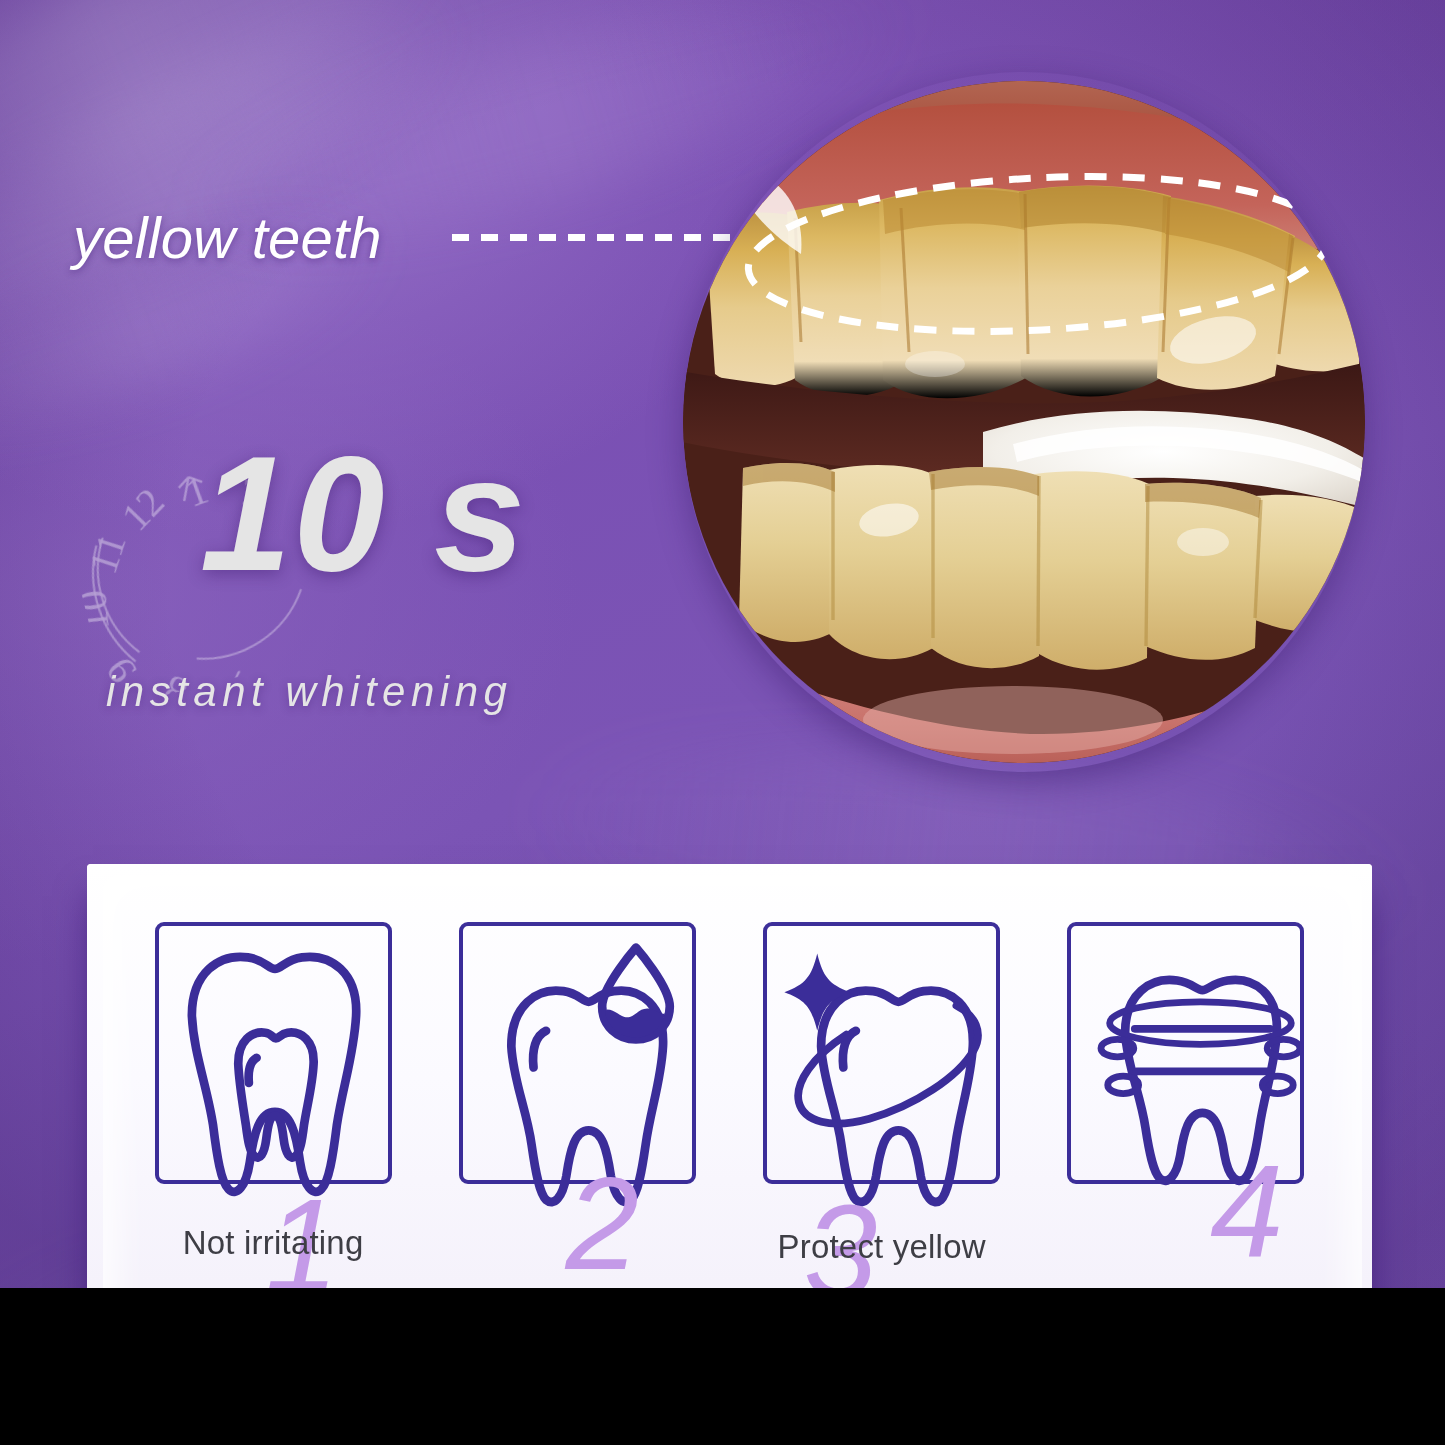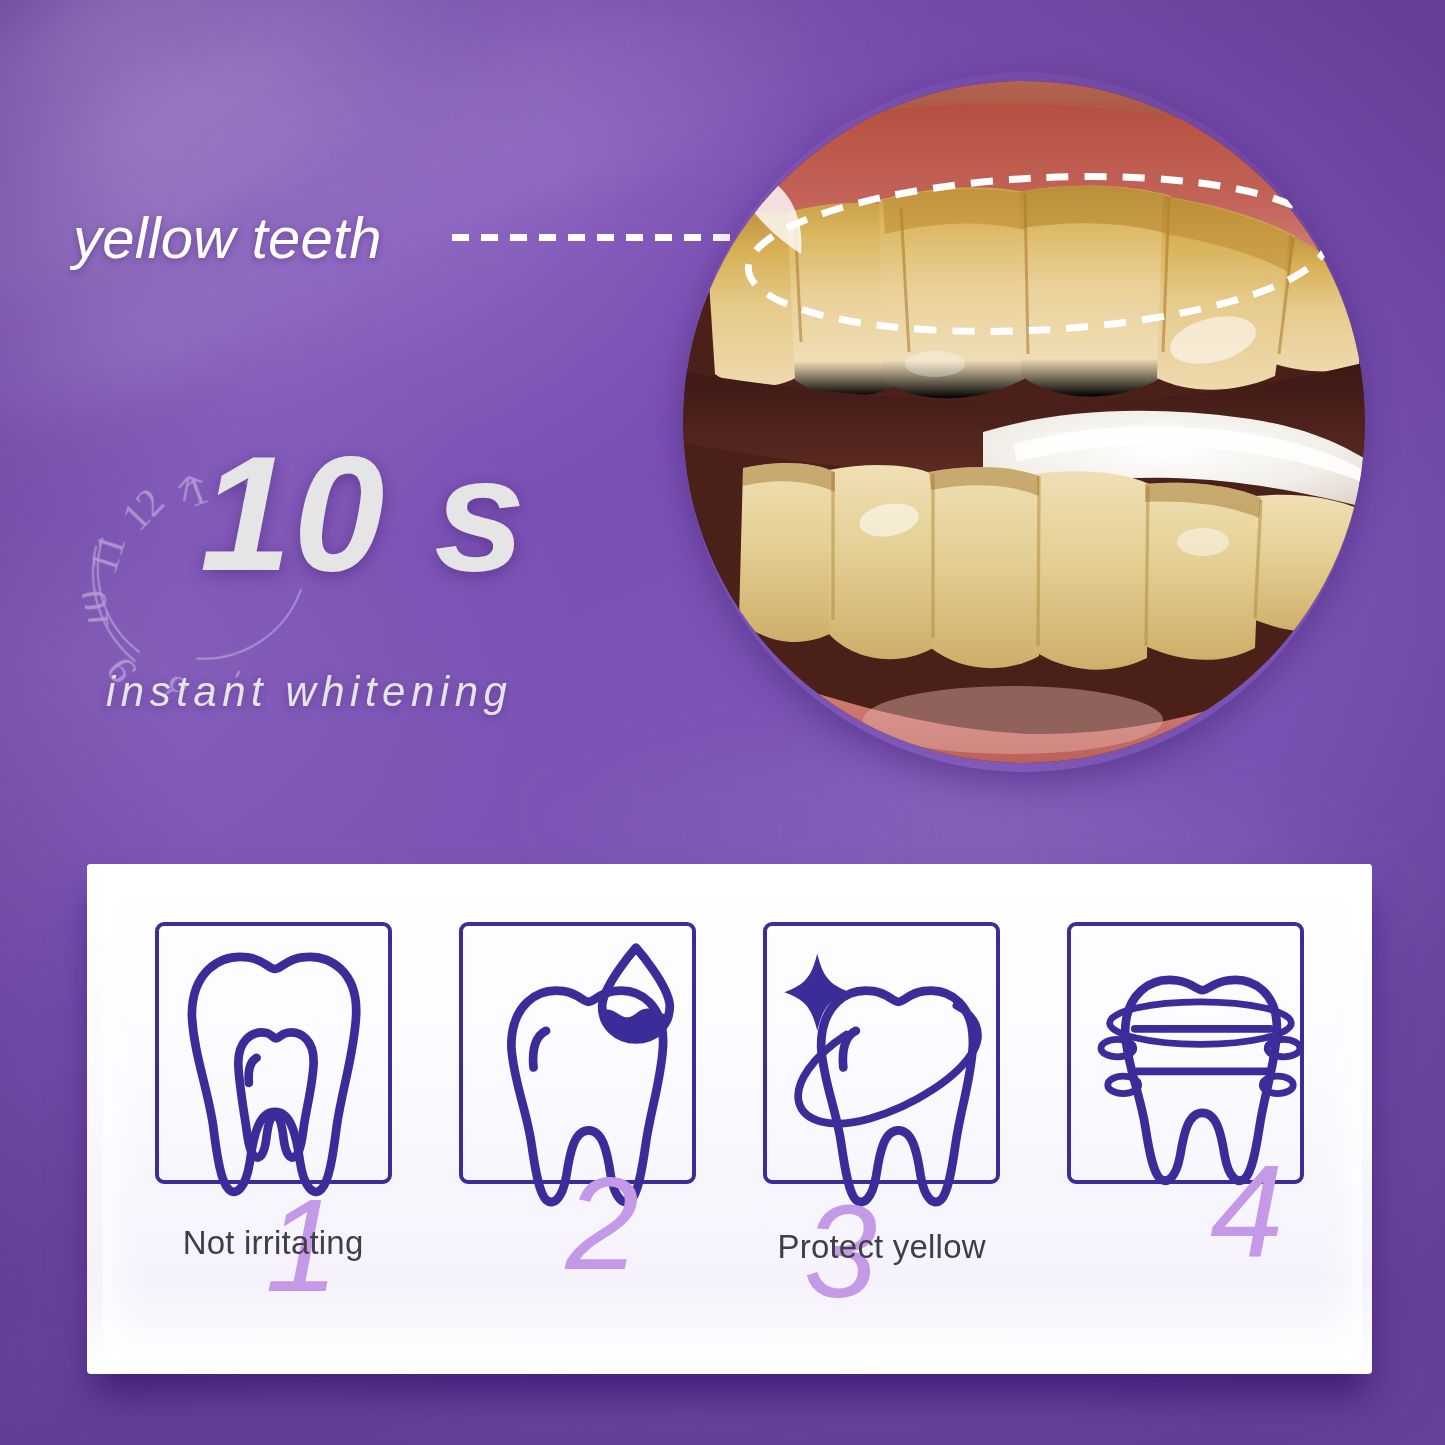--- a/index.html
+++ b/index.html
@@ -6,21 +6,21 @@
   html,body { width:1445px; height:1445px; }
   body {
     font-family:"Liberation Sans", sans-serif;
     background:#000;
     overflow:hidden;
   }
 
   
   #poster {
     position:relative;
-    width:1445px; height:1445px;
+    width:1445px; height:1288px;
     overflow:hidden;
     background:#7349b4;
   }
 
   
   .bg-base {
     position:absolute; inset:0;
     background:
       radial-gradient(ellipse 900px 700px at 18% 8%,  rgba(152,116,201,0.95) 0%, rgba(152,116,201,0) 62%),
       radial-gradient(ellipse 750px 560px at 72% 4%,  rgba(124,82,178,0.85) 0%, rgba(124,82,178,0) 60%),

